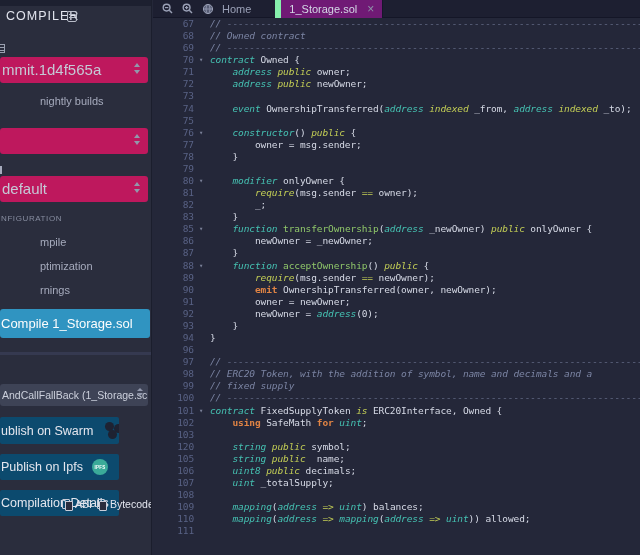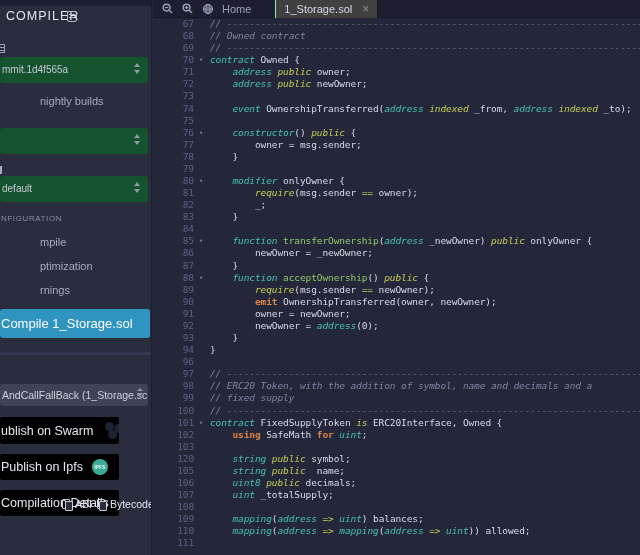--- a/index.html
+++ b/index.html
@@ -13,41 +13,41 @@
   .top-strip { position:absolute; left:0; top:0; width:152px; height:6px; background:#1d2030; }
   .sb-title { position:absolute; left:6px; top:9px; color:#e2e4ee; font-size:12.5px; letter-spacing:1px; }
   .book-icon { position:absolute; left:67px; top:11px; width:10px; height:11px; border:1px solid #b9bdc9;
                border-radius:2px; }
   .book-icon:before { content:""; position:absolute; left:1px; top:2px; width:6px; height:1px; background:#b9bdc9;
                box-shadow:0 3px 0 #b9bdc9; }
   .icon-frag { position:absolute; left:0; top:44px; width:5px; height:9px; border:1px solid #9aa0b0; border-left:none;
                background:linear-gradient(#2a2d3d 2px, #9aa0b0 2px, #9aa0b0 3px, #2a2d3d 3px, #2a2d3d 5px, #9aa0b0 5px, #9aa0b0 6px, #2a2d3d 6px); }
   .tiny-frag { position:absolute; left:0; top:166px; width:2px; height:8px; background:#a6abbd; }
 
-  .sb-select { position:absolute; left:0; width:148px; height:26px; background:#14532d; border-radius:3px;
-               color:#c6c9d6; font-size:10px; line-height:26px; padding-left:2px; overflow:hidden; white-space:nowrap; }
+  .sb-select { position:absolute; left:0; width:148px; height:26px; background:#be185d; border-radius:3px;
+               color:#c6c9d6; font-size:15px; line-height:26px; padding-left:2px; overflow:hidden; white-space:nowrap; }
   .sb-select .updown { position:absolute; right:8px; top:6px; }
   .updown i, .updown b { display:block; width:0; height:0; border-left:3.5px solid transparent; border-right:3.5px solid transparent; }
   .updown i { border-bottom:4px solid #9298ac; margin-bottom:3px; }
   .updown b { border-top:4px solid #9298ac; }
 
   .sb-label { position:absolute; left:1px; color:#a6abbd; font-size:11px; white-space:nowrap;margin-left:39px; }
   .sb-section { position:absolute; left:1px; top:214px; color:#878da0; font-size:8px; letter-spacing:.6px; }
 
   .compile-btn { position:absolute; left:0; top:309px; width:150px; height:29px; background:var(--accent_blue);
                  border:none; border-radius:3px; color:#fdfdfd; font-size:13px; text-align:left; padding-left:1px;
                  font-family:"Liberation Sans",sans-serif; white-space:nowrap; overflow:hidden; }
   .divider-band { position:absolute; left:0; top:352px; width:152px; height:3px; background:#353950; }
 
   .contract-select { top:384px; height:22px; background:#3e4356; font-size:10.5px; line-height:22px; color:#ccd0dc; padding-right:18px; }
   .contract-select .updown { top:4px; right:5px; }
   .contract-select .updown i { border-bottom-width:3.5px; margin-bottom:2px; }
   .contract-select .updown b { border-top-width:3.5px; }
 
-  .gray-btn { position:absolute; left:0; width:119px; background:#000000; border:none; border-radius:2px;
+  .gray-btn { position:absolute; left:0; width:119px; background:#0c4a6e; border:none; border-radius:2px;
               color:#e4e6ee; font-size:12.5px; text-align:left; padding-left:1px; white-space:nowrap; overflow:hidden;
               font-family:"Liberation Sans",sans-serif; display:flex; align-items:center; }
   #swarm-btn { top:417px; height:27px; }
   #ipfs-btn { top:454px; height:26px; }
   #details-btn { top:490px; height:26px; }
 
   .swarm-icon { display:inline-block; position:relative; width:22px; height:18px; margin-left:10px; }
   .swarm-icon i { position:absolute; width:9px; height:9px; border-radius:50%; background:#1e2232; }
   .swarm-icon i:nth-child(1){ left:2px; top:0; } .swarm-icon i:nth-child(2){ left:11px; top:2px; }
   .swarm-icon i:nth-child(3){ left:5px; top:8px; }
@@ -63,21 +63,21 @@
   .sb-footer .grp { display:flex; align-items:center; gap:4px; }
 
   
   #editor { position:absolute; left:153px; top:0; width:487px; height:555px; background:var(--editor_bg); overflow:hidden; }
   #tabbar { position:absolute; left:0; top:0; width:487px; height:18px; background:var(--tabbar_bg);
             border-bottom:1px solid #141627; display:flex; align-items:center; }
   #tabbar svg { flex:none; }
   .tb-icon { margin-left:9px; cursor:pointer; }
   .tab { height:18px; display:flex; align-items:center; font-size:11px; padding:0 8px; color:#9aa0b6; cursor:pointer; }
   .tab.home { margin-left:4px; padding-left:4px; }
-  .tab.active { background:#404040; color:#d4d8e6; border-left:1px solid #86efac; border-right:1px solid #15172a; margin-left:16px; }
+  .tab.active { background:#701a75; color:#d4d8e6; border-left:6px solid #86efac; border-right:1px solid #15172a; margin-left:16px; }
   .tab .close { margin-left:10px; color:#8d93a8; font-size:12px; line-height:10px; }
 
   #code { position:absolute; left:0; top:18px; width:487px; height:537px; overflow:hidden;
           font-family:"DejaVu Sans Mono", monospace; font-size:9.5px; letter-spacing:-0.1px; }
   .row { height:12.08px; line-height:12.08px; white-space:pre; display:flex; }
   .ln { flex:none; width:44px; text-align:right; padding-right:3px; color:var(--linenum); }
   .fold { flex:none; width:13px; text-align:left; padding-left:2px; color:#7b8199; font-size:7px; line-height:12.08px; }
   .code { flex:none; color:var(--text); }
   .tk-t { color:var(--text); }
   .tk-c { color:var(--comment); font-style:italic; }
@@ -210,21 +210,20 @@
         <div class="row"><span class="ln">74</span><span class="fold"></span><span class="code"><span class="tk-t">    </span><span class="tk-k">event</span><span class="tk-t"> OwnershipTransferred(</span><span class="tk-k">address</span><span class="tk-t"> </span><span class="tk-a">indexed</span><span class="tk-t"> _from, </span><span class="tk-k">address</span><span class="tk-t"> </span><span class="tk-a">indexed</span><span class="tk-t"> _to);</span></span></div>
         <div class="row"><span class="ln">75</span><span class="fold"></span><span class="code"></span></div>
         <div class="row"><span class="ln">76</span><span class="fold">▾</span><span class="code"><span class="tk-t">    </span><span class="tk-k">constructor</span><span class="tk-t">() </span><span class="tk-a">public</span><span class="tk-t"> {</span></span></div>
         <div class="row"><span class="ln">77</span><span class="fold"></span><span class="code"><span class="tk-t">        owner = msg.sender;</span></span></div>
         <div class="row"><span class="ln">78</span><span class="fold"></span><span class="code"><span class="tk-t">    }</span></span></div>
         <div class="row"><span class="ln">79</span><span class="fold"></span><span class="code"></span></div>
         <div class="row"><span class="ln">80</span><span class="fold">▾</span><span class="code"><span class="tk-t">    </span><span class="tk-k">modifier</span><span class="tk-t"> onlyOwner {</span></span></div>
         <div class="row"><span class="ln">81</span><span class="fold"></span><span class="code"><span class="tk-t">        </span><span class="tk-a">require</span><span class="tk-t">(msg.sender </span><span class="tk-a">==</span><span class="tk-t"> owner);</span></span></div>
         <div class="row"><span class="ln">82</span><span class="fold"></span><span class="code"><span class="tk-t">        _;</span></span></div>
         <div class="row"><span class="ln">83</span><span class="fold"></span><span class="code"><span class="tk-t">    }</span></span></div>
-        <div class="row"><span class="ln">84</span><span class="fold"></span><span class="code"></span></div>
         <div class="row"><span class="ln">85</span><span class="fold">▾</span><span class="code"><span class="tk-t">    </span><span class="tk-k">function</span><span class="tk-t"> </span><span class="tk-f">transferOwnership</span><span class="tk-t">(</span><span class="tk-k">address</span><span class="tk-t"> _newOwner) </span><span class="tk-a">public</span><span class="tk-t"> onlyOwner {</span></span></div>
         <div class="row"><span class="ln">86</span><span class="fold"></span><span class="code"><span class="tk-t">        newOwner = _newOwner;</span></span></div>
         <div class="row"><span class="ln">87</span><span class="fold"></span><span class="code"><span class="tk-t">    }</span></span></div>
         <div class="row"><span class="ln">88</span><span class="fold">▾</span><span class="code"><span class="tk-t">    </span><span class="tk-k">function</span><span class="tk-t"> </span><span class="tk-f">acceptOwnership</span><span class="tk-t">() </span><span class="tk-a">public</span><span class="tk-t"> {</span></span></div>
         <div class="row"><span class="ln">89</span><span class="fold"></span><span class="code"><span class="tk-t">        </span><span class="tk-a">require</span><span class="tk-t">(msg.sender </span><span class="tk-a">==</span><span class="tk-t"> newOwner);</span></span></div>
         <div class="row"><span class="ln">90</span><span class="fold"></span><span class="code"><span class="tk-t">        </span><span class="tk-o">emit</span><span class="tk-t"> OwnershipTransferred(owner, newOwner);</span></span></div>
         <div class="row"><span class="ln">91</span><span class="fold"></span><span class="code"><span class="tk-t">        owner = newOwner;</span></span></div>
         <div class="row"><span class="ln">92</span><span class="fold"></span><span class="code"><span class="tk-t">        newOwner = </span><span class="tk-k">address</span><span class="tk-t">(0);</span></span></div>
         <div class="row"><span class="ln">93</span><span class="fold"></span><span class="code"><span class="tk-t">    }</span></span></div>
         <div class="row"><span class="ln">94</span><span class="fold"></span><span class="code"><span class="tk-t">}</span></span></div>

